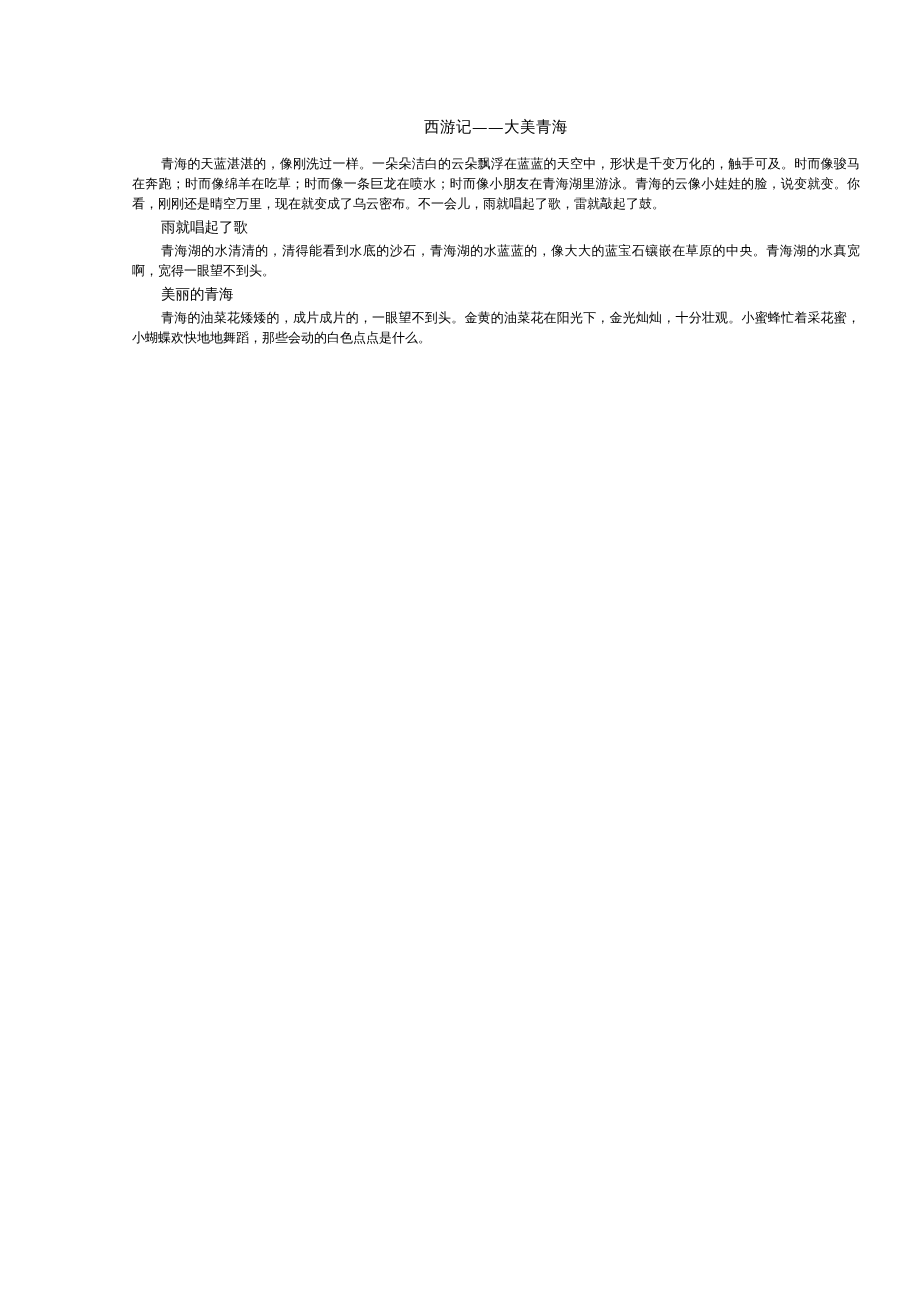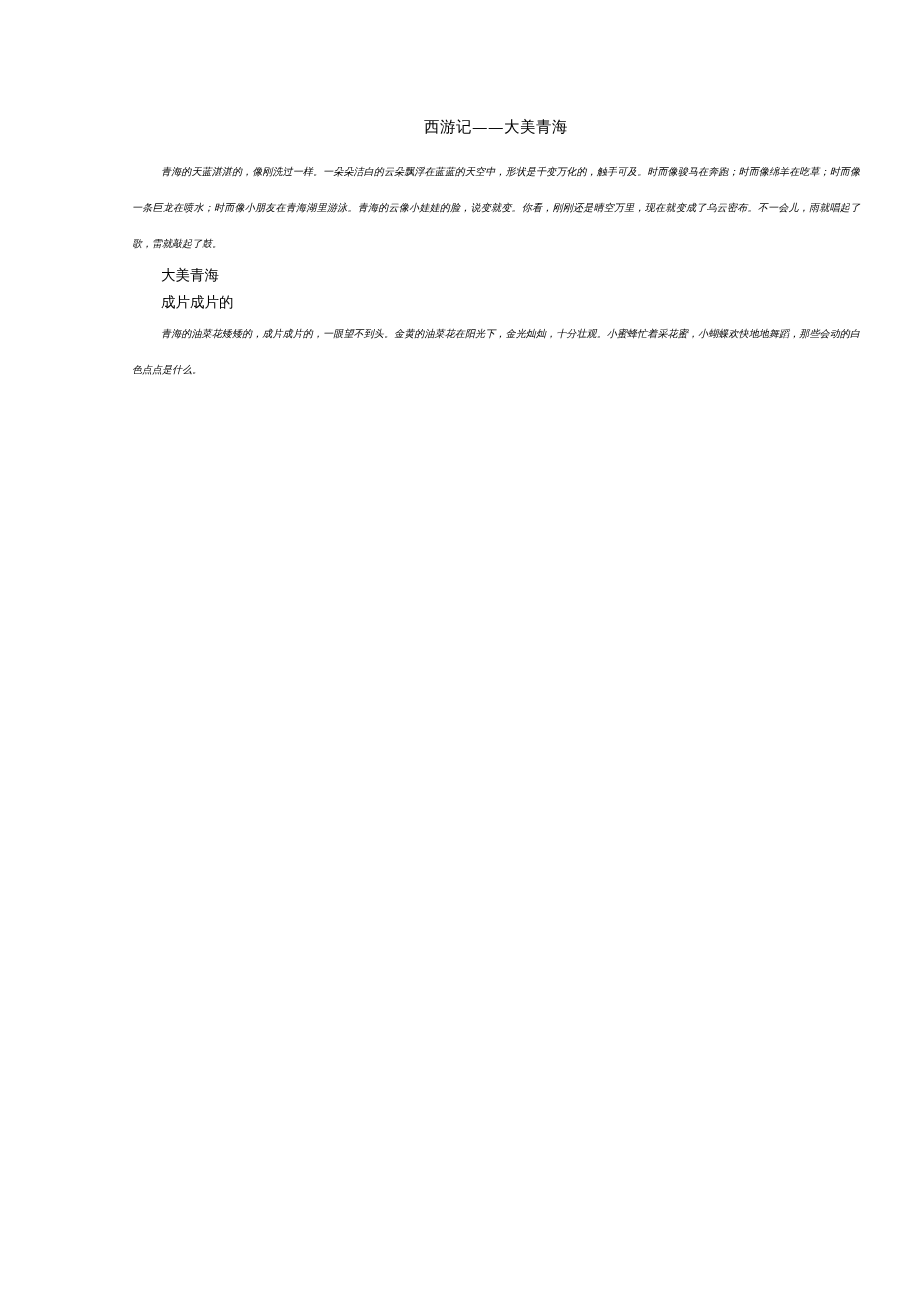--- a/index.html
+++ b/index.html
@@ -32,38 +32,38 @@
     font-weight: normal;
     letter-spacing: 0.5px;
   }
   .heading {
     font-size: 14.5px;
     line-height: 27px;
     margin: 0;
     text-indent: 29px;
   }
   .para {
-    font-size: 10px;
-    line-height: 36px;
+    font-size: 13px;
+    line-height: 20px;
     margin: 0;
     text-indent: 29px;
     text-align: justify;
     text-justify: inter-ideograph;
-    font-style: italic;
   }
 </style>
 </head>
 <body>
 
 <div class="page">
   <div class="content">
     <div class="doc-title">西游记——大美青海</div>
 
     <div class="para">青海的天蓝湛湛的，像刚洗过一样。一朵朵洁白的云朵飘浮在蓝蓝的天空中，形状是千变万化的，触手可及。时而像骏马在奔跑；时而像绵羊在吃草；时而像一条巨龙在喷水；时而像小朋友在青海湖里游泳。青海的云像小娃娃的脸，说变就变。你看，刚刚还是晴空万里，现在就变成了乌云密布。不一会儿，雨就唱起了歌，雷就敲起了鼓。</div>
 
-    <div class="heading">大美青海</div>
+    <div class="heading">雨就唱起了歌</div>
+    <div class="para">青海湖的水清清的，清得能看到水底的沙石，青海湖的水蓝蓝的，像大大的蓝宝石镶嵌在草原的中央。青海湖的水真宽啊，宽得一眼望不到头。</div>
 
 
-    <div class="heading">成片成片的</div>
+    <div class="heading">美丽的青海</div>
     <div class="para">青海的油菜花矮矮的，成片成片的，一眼望不到头。金黄的油菜花在阳光下，金光灿灿，十分壮观。小蜜蜂忙着采花蜜，小蝴蝶欢快地地舞蹈，那些会动的白色点点是什么。</div>
 
   </div>
 </div>
 
 </body></html>

